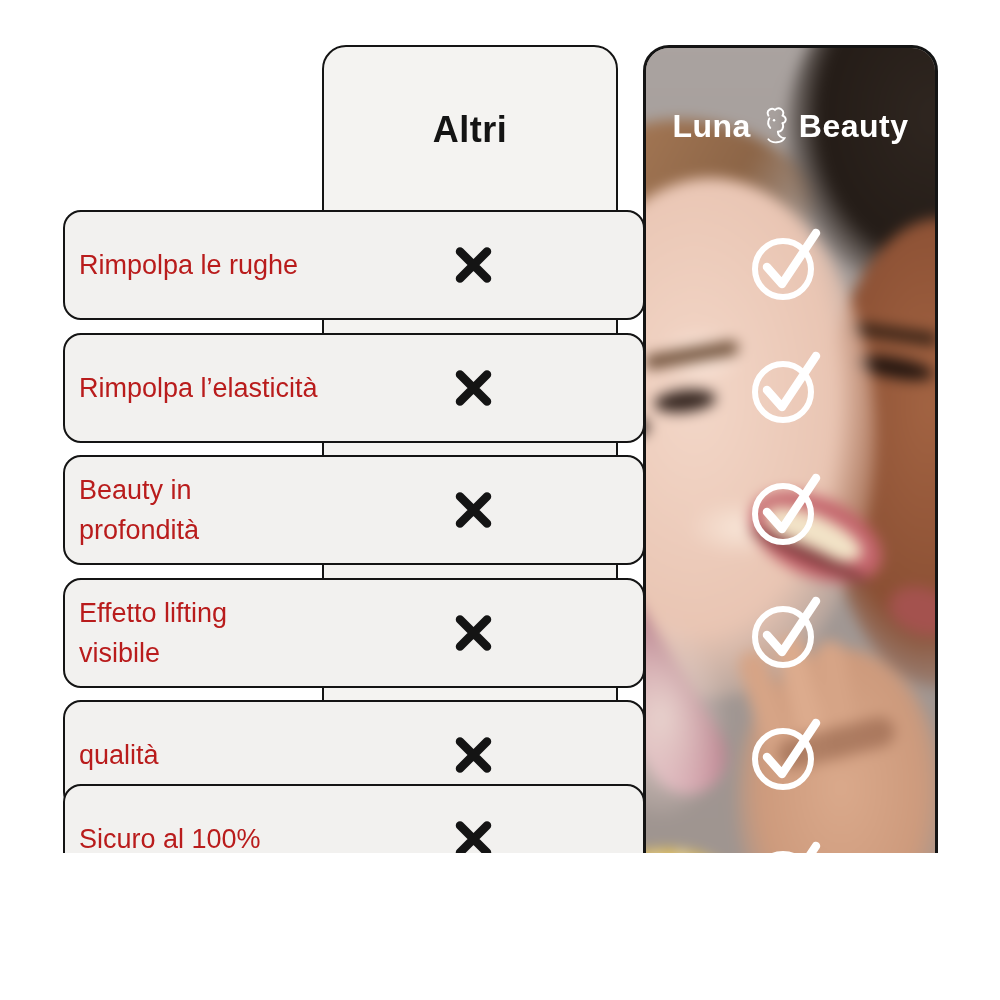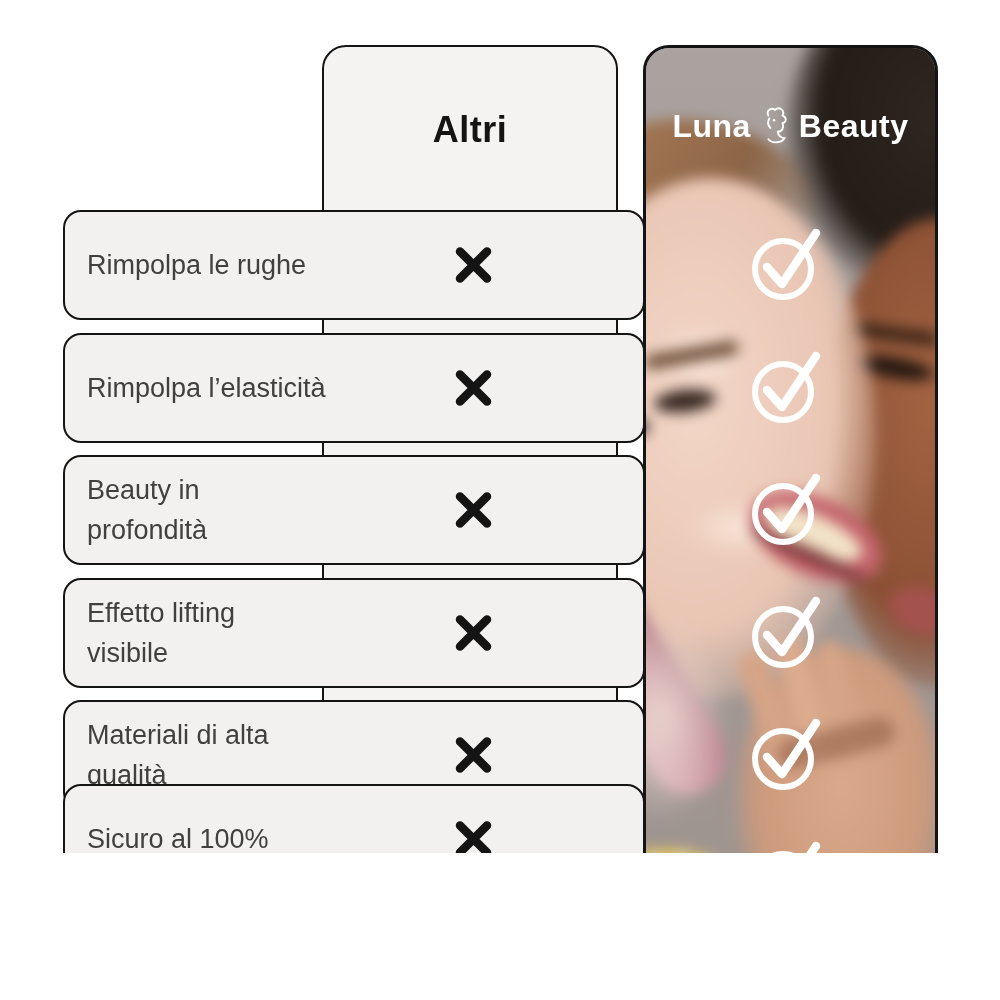--- a/index.html
+++ b/index.html
@@ -16,21 +16,21 @@
   .altri-title{
     margin-top:62px;font-size:36px;font-weight:700;color:#141414;letter-spacing:.5px;
   }
   
   .row{
     position:absolute;left:63px;width:582px;height:110px;
     background:#f2f1ef;border:2px solid #141414;border-radius:18px;
     box-sizing:border-box;z-index:2;display:flex;align-items:center;
   }
   .row-label{
-    padding-left:22px;font-size:27px;line-height:40px;color:#404040;width:300px;
+    padding-left:14px;font-size:27px;line-height:40px;color:#b91c1c;width:300px;
   }
   .row-label span{display:block;}
   .xmark{position:absolute;left:385px;top:50%;transform:translateY(-50%);}
   
   .brand-panel{
     position:absolute;left:643px;top:45px;width:295px;height:910px;
     border:3px solid #141414;border-radius:26px;box-sizing:border-box;
     overflow:hidden;z-index:3;background:#a7a09d;
   }
   .photo{position:absolute;inset:-20px;filter:blur(7px);}
@@ -136,21 +136,20 @@
       <span>Effetto lifting</span>
       <span>visibile</span>
     </div>
     <svg class="xmark" width="47" height="47" viewBox="0 0 47 47">
         <use href="#xglyph"></use>
       </svg>
   </div>
 
   <div class="row" style="top:700px">
     <div class="row-label">
-      <span>Materiali di alta</span>
       <span>qualità</span>
     </div>
     <svg class="xmark" width="47" height="47" viewBox="0 0 47 47">
         <use href="#xglyph"></use>
       </svg>
   </div>
 
   <div class="row" style="top:784px">
     <div class="row-label">
       <span>Sicuro al 100%</span>

